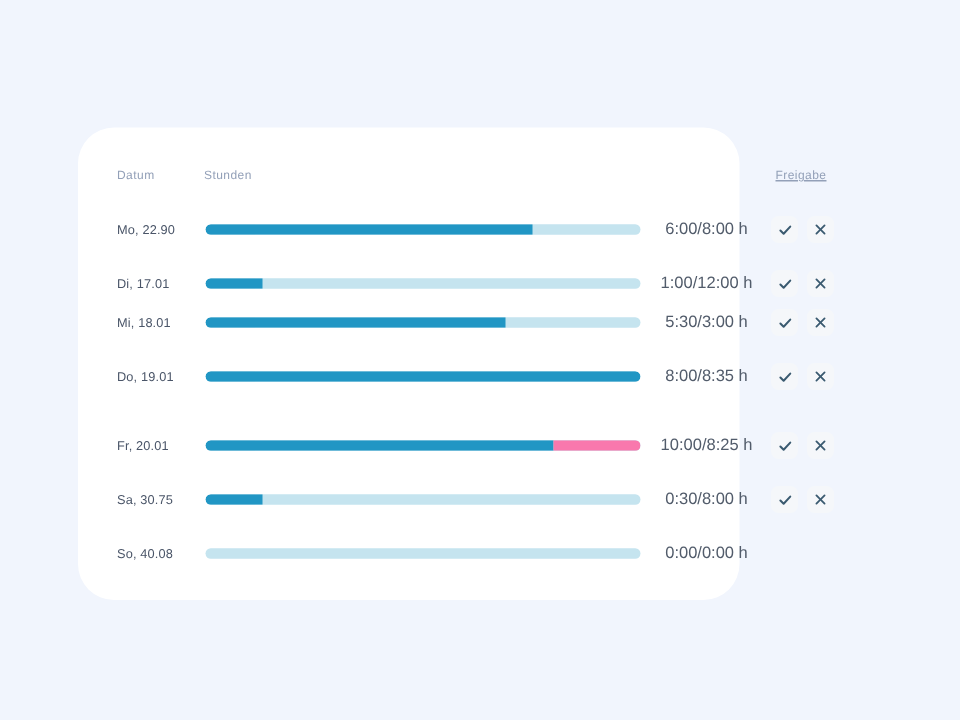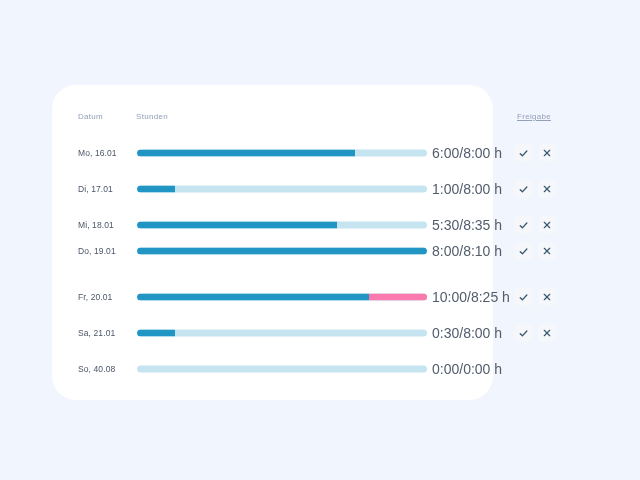--- a/index.html
+++ b/index.html
@@ -48,21 +48,21 @@
 
   
   .row {
     position: absolute;
     left: 0;
     width: 100%;
     height: 36px;
   }
   .row-0 { top: 50px; }
   .row-1 { top: 86px; }
-  .row-2 { top: 122px; padding-left: 36px; }
+  .row-2 { top: 112px; padding-left: 36px; }
   .row-3 { top: 148px; }
   .row-4 { top: 194px; }
   .row-5 { top: 230px; }
   .row-6 { top: 266px; }
 
   .cell-date {
     position: absolute;
     left: 26px;
     top: 50%;
     transform: translateY(-50%);
@@ -92,24 +92,24 @@
   .bar-over {
     height: 100%;
     background: #f978ad;
   }
   .bar-fill.is-full { border-radius: 4px; }
 
   .cell-hours {
     position: absolute;
     left: 380px;
     width: 78px;
-    text-align: left;
-    top: 50%;
-    transform: translateY(-50%);
-    font-size: 14px;
+    text-align: center;
+    top: 50%;
+    transform: translateY(-50%);
+    font-size: 11px;
     color: #525c6b;
     white-space: nowrap;
   }
 
   .cell-actions {
     position: absolute;
     left: 462px;
     top: 50%;
     transform: translateY(-50%);
     display: flex;
@@ -137,21 +137,21 @@
 <div id="timesheet-card">
 
   <div class="table-header">
     <div class="col-head col-head-datum">Datum</div>
     <div class="col-head col-head-stunden">Stunden</div>
     <div class="col-head col-head-freigabe">Freigabe</div>
   </div>
 
   <div id="rows-container">
       <div class="row row-0">
-        <div class="cell-date">Mo, 16.01</div>
+        <div class="cell-date">Mo, 22.90</div>
         <div class="bar-wrap">
           <div class="bar-fill" style="width: 75%;"></div>
         </div>
         <div class="cell-hours">6:00/8:00 h</div>
         <div class="cell-actions">
           <button class="act-btn">
             <svg width="9" height="9" viewBox="0 0 10 10" fill="none">
               <path d="M1.4 5.2 L3.8 7.6 L8.7 2.3" stroke-width="1.5" stroke-linecap="round" stroke-linejoin="round" fill="none"></path>
             </svg>
           </button>
@@ -161,61 +161,61 @@
               <path d="M8.4 1.6 L1.6 8.4" stroke-width="1.5" stroke-linecap="round"></path>
             </svg>
           </button>
         </div>
       </div>
       <div class="row row-1">
         <div class="cell-date">Di, 17.01</div>
         <div class="bar-wrap">
           <div class="bar-fill" style="width: 13%;"></div>
         </div>
-        <div class="cell-hours">1:00/8:00 h</div>
+        <div class="cell-hours">1:00/12:00 h</div>
         <div class="cell-actions">
           <button class="act-btn">
             <svg width="9" height="9" viewBox="0 0 10 10" fill="none">
               <path d="M1.4 5.2 L3.8 7.6 L8.7 2.3" stroke-width="1.5" stroke-linecap="round" stroke-linejoin="round" fill="none"></path>
             </svg>
           </button>
           <button class="act-btn">
             <svg width="8" height="8" viewBox="0 0 10 10" fill="none">
               <path d="M1.6 1.6 L8.4 8.4" stroke-width="1.5" stroke-linecap="round"></path>
               <path d="M8.4 1.6 L1.6 8.4" stroke-width="1.5" stroke-linecap="round"></path>
             </svg>
           </button>
         </div>
       </div>
       <div class="row row-2">
         <div class="cell-date">Mi, 18.01</div>
         <div class="bar-wrap">
           <div class="bar-fill" style="width: 69%;"></div>
         </div>
-        <div class="cell-hours">5:30/8:35 h</div>
+        <div class="cell-hours">5:30/3:00 h</div>
         <div class="cell-actions">
           <button class="act-btn">
             <svg width="9" height="9" viewBox="0 0 10 10" fill="none">
               <path d="M1.4 5.2 L3.8 7.6 L8.7 2.3" stroke-width="1.5" stroke-linecap="round" stroke-linejoin="round" fill="none"></path>
             </svg>
           </button>
           <button class="act-btn">
             <svg width="8" height="8" viewBox="0 0 10 10" fill="none">
               <path d="M1.6 1.6 L8.4 8.4" stroke-width="1.5" stroke-linecap="round"></path>
               <path d="M8.4 1.6 L1.6 8.4" stroke-width="1.5" stroke-linecap="round"></path>
             </svg>
           </button>
         </div>
       </div>
       <div class="row row-3">
         <div class="cell-date">Do, 19.01</div>
         <div class="bar-wrap">
           <div class="bar-fill is-full" style="width: 100%;"></div>
         </div>
-        <div class="cell-hours">8:00/8:10 h</div>
+        <div class="cell-hours">8:00/8:35 h</div>
         <div class="cell-actions">
           <button class="act-btn">
             <svg width="9" height="9" viewBox="0 0 10 10" fill="none">
               <path d="M1.4 5.2 L3.8 7.6 L8.7 2.3" stroke-width="1.5" stroke-linecap="round" stroke-linejoin="round" fill="none"></path>
             </svg>
           </button>
           <button class="act-btn">
             <svg width="8" height="8" viewBox="0 0 10 10" fill="none">
               <path d="M1.6 1.6 L8.4 8.4" stroke-width="1.5" stroke-linecap="round"></path>
               <path d="M8.4 1.6 L1.6 8.4" stroke-width="1.5" stroke-linecap="round"></path>
@@ -238,21 +238,21 @@
           </button>
           <button class="act-btn">
             <svg width="8" height="8" viewBox="0 0 10 10" fill="none">
               <path d="M1.6 1.6 L8.4 8.4" stroke-width="1.5" stroke-linecap="round"></path>
               <path d="M8.4 1.6 L1.6 8.4" stroke-width="1.5" stroke-linecap="round"></path>
             </svg>
           </button>
         </div>
       </div>
       <div class="row row-5">
-        <div class="cell-date">Sa, 21.01</div>
+        <div class="cell-date">Sa, 30.75</div>
         <div class="bar-wrap">
           <div class="bar-fill" style="width: 13%;"></div>
         </div>
         <div class="cell-hours">0:30/8:00 h</div>
         <div class="cell-actions">
           <button class="act-btn">
             <svg width="9" height="9" viewBox="0 0 10 10" fill="none">
               <path d="M1.4 5.2 L3.8 7.6 L8.7 2.3" stroke-width="1.5" stroke-linecap="round" stroke-linejoin="round" fill="none"></path>
             </svg>
           </button>

